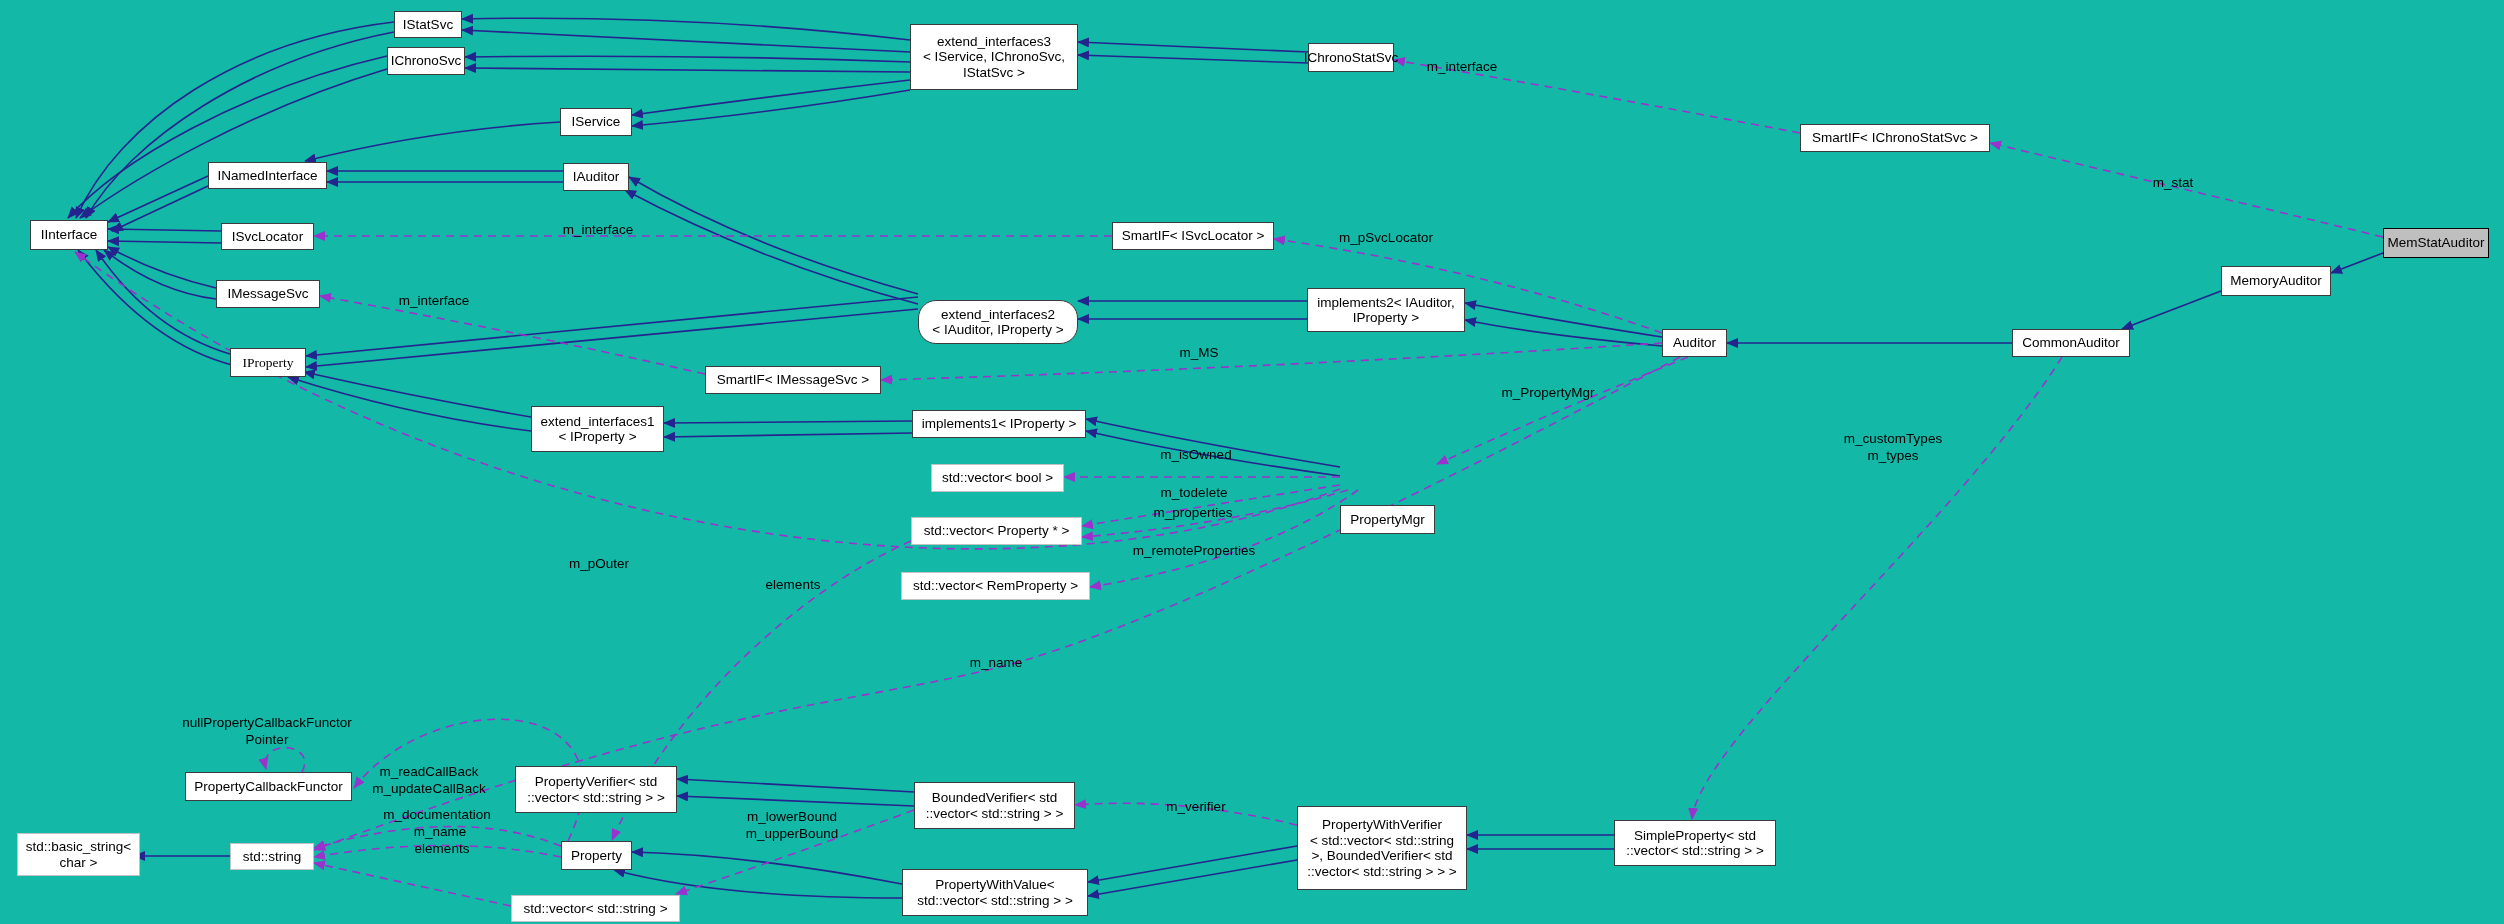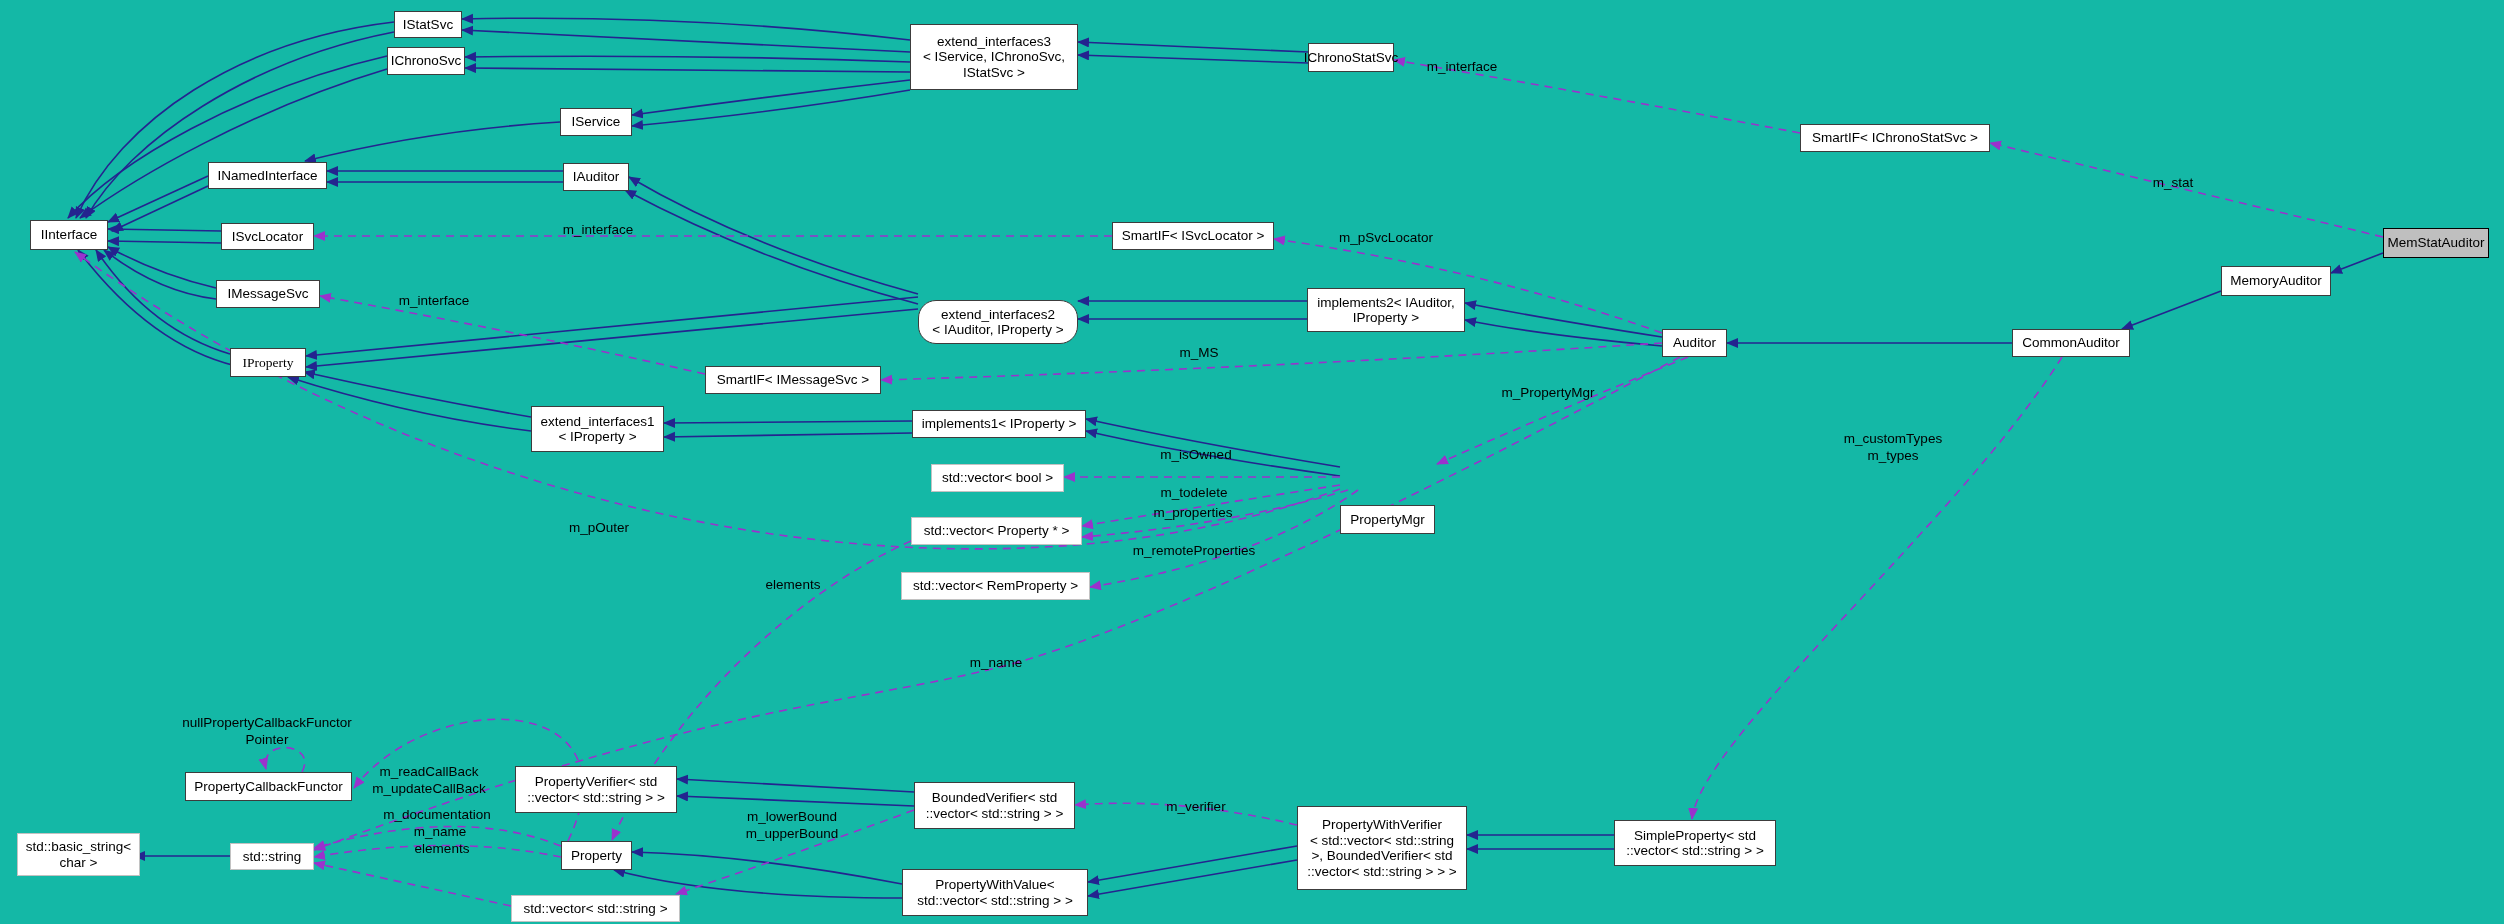--- a/index.html
+++ b/index.html
@@ -161,21 +161,21 @@
       <div class="edge-label" style="left: 2173px; top: 182px;">m_stat</div>
       <div class="edge-label" style="left: 598px; top: 229px;">m_interface</div>
       <div class="edge-label" style="left: 1386px; top: 237px; text-align: right;">m_pSvcLocator</div>
       <div class="edge-label" style="left: 434px; top: 300px;">m_interface</div>
       <div class="edge-label" style="left: 1199px; top: 352px;">m_MS</div>
       <div class="edge-label" style="left: 1548px; top: 392px;">m_PropertyMgr</div>
       <div class="edge-label" style="left: 1196px; top: 454px;">m_isOwned</div>
       <div class="edge-label" style="left: 1194px; top: 492px;">m_todelete</div>
       <div class="edge-label" style="left: 1193px; top: 512px;">m_properties</div>
       <div class="edge-label" style="left: 1194px; top: 550px;">m_remoteProperties</div>
-      <div class="edge-label" style="left: 599px; top: 527px;">m_pOuter</div>
+      <div class="edge-label" style="left: 599px; top: 563px;">m_pOuter</div>
       <div class="edge-label" style="left: 793px; top: 584px;">elements</div>
       <div class="edge-label" style="left: 996px; top: 662px;">m_name</div>
       <div class="edge-label" style="left: 1893px; top: 447px;">m_customTypes
 m_types</div>
       <div class="edge-label" style="left: 267px; top: 731px;">nullPropertyCallbackFunctor
 Pointer</div>
       <div class="edge-label" style="left: 429px; top: 780px;">m_readCallBack
 m_updateCallBack</div>
       <div class="edge-label" style="left: 437px; top: 814px;">m_documentation</div>
       <div class="edge-label" style="left: 440px; top: 831px;">m_name</div>

